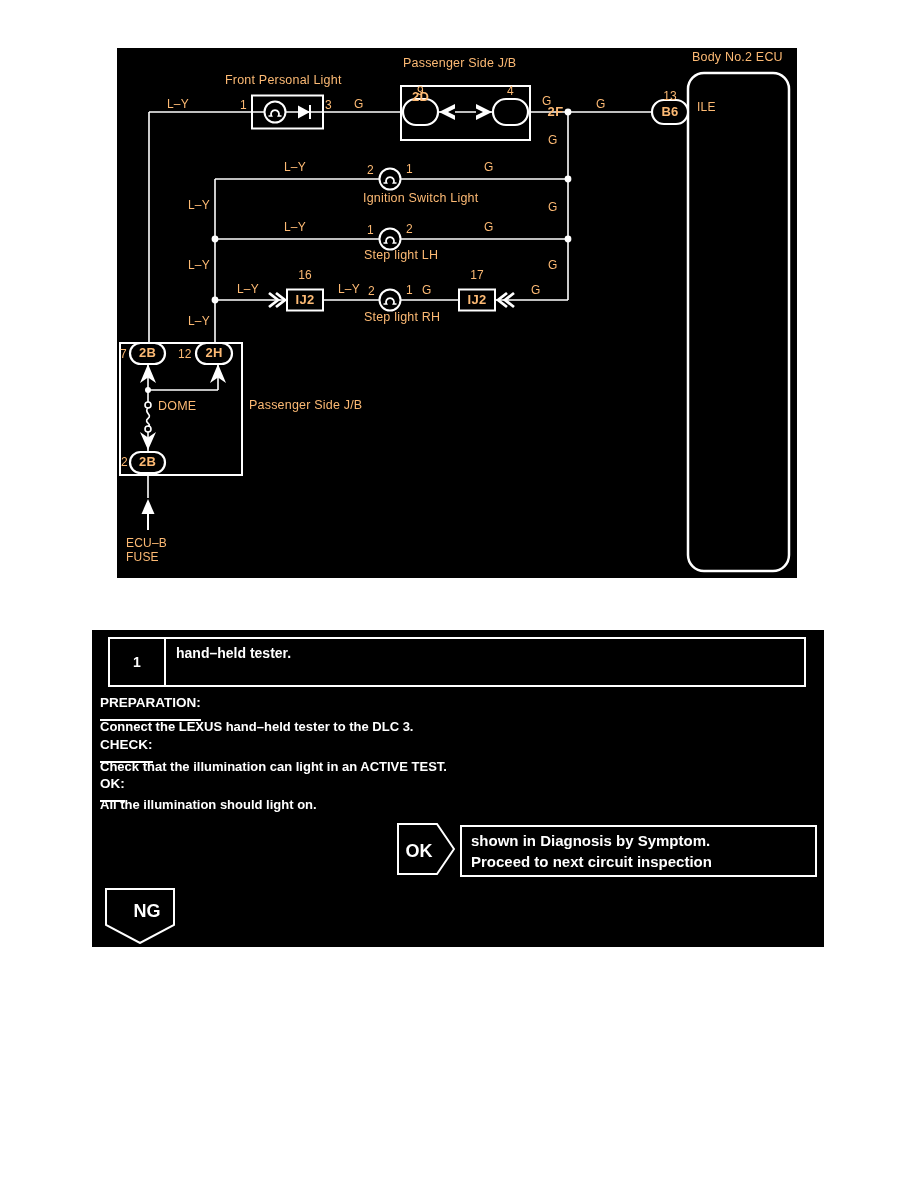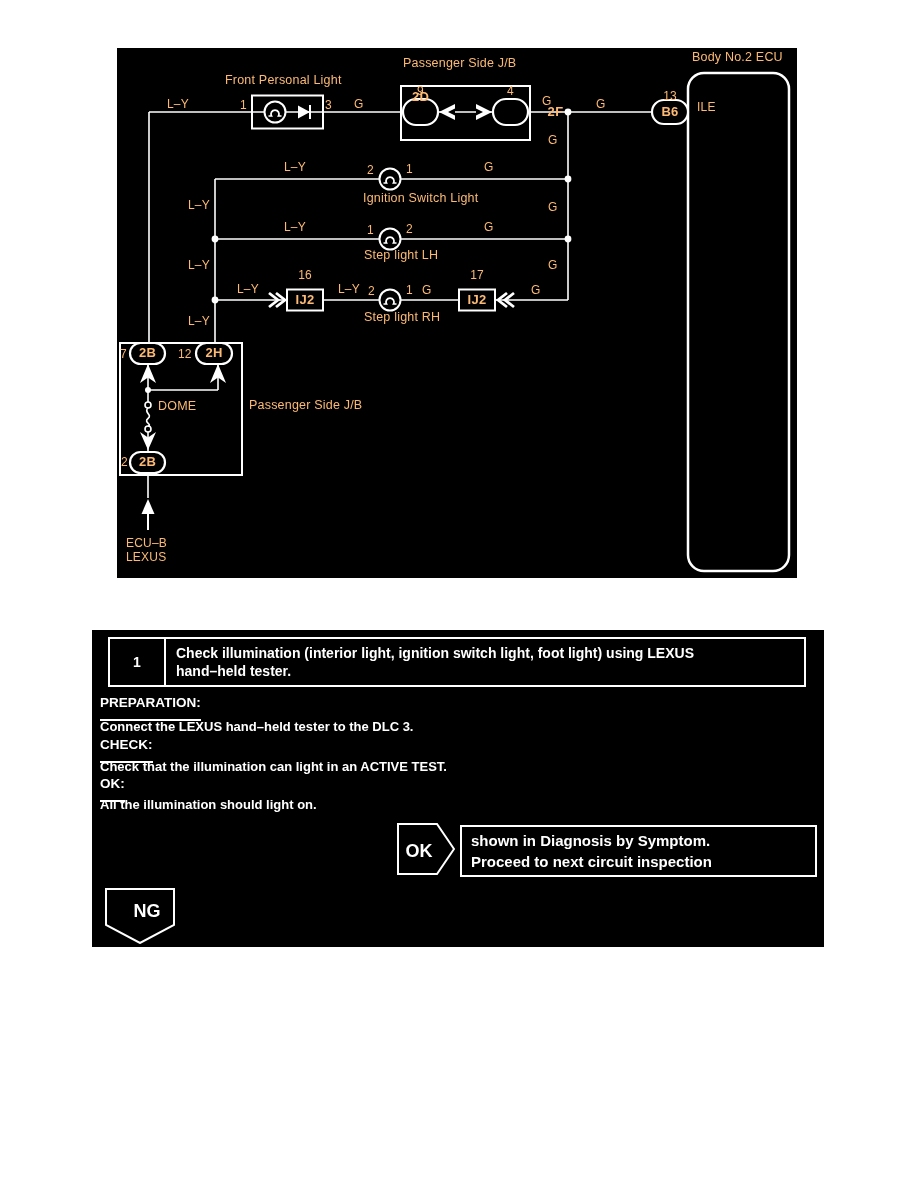--- a/index.html
+++ b/index.html
@@ -187,28 +187,27 @@
     <div class="lb" style="left:3px;top:300px;">7</div>
     <div class="lb c cid" style="left:13px;top:298px;width:35px;">2B</div>
     <div class="lb" style="left:61px;top:300px;">12</div>
     <div class="lb c cid" style="left:79px;top:298px;width:36px;">2H</div>
     <div class="lb nm" style="left:41px;top:352px;">DOME</div>
     <div class="lb" style="left:4px;top:408px;">2</div>
     <div class="lb c cid" style="left:13px;top:407px;width:35px;">2B</div>
     <div class="lb nm" style="left:132px;top:351px;">Passenger Side J/B</div>
 
     <div class="lb" style="left:9px;top:489px;">ECU–B</div>
-    <div class="lb" style="left:9px;top:503px;">LEXUS</div>
+    <div class="lb" style="left:9px;top:503px;">FUSE</div>
   </div>
 
   <div id="procedure">
     <div id="step-header">
       <div id="step-number">1</div>
       <div id="step-title">
-        <div>Check illumination (interior light, ignition switch light, foot light) using LEXUS</div>
         <div>hand–held tester.</div>
       </div>
     </div>
 
     <div class="sec-h" style="top:66px;">PREPARATION:</div>
     <div class="sec-b" style="top:90px;">Connect the LEXUS hand–held tester to the DLC 3.</div>
     <div class="sec-h" style="top:108px;">CHECK:</div>
     <div class="sec-b" style="top:130px;">Check that the illumination can light in an ACTIVE TEST.</div>
     <div class="sec-h" style="top:147px;">OK:</div>
     <div class="sec-b" style="top:168px;">All the illumination should light on.</div>

